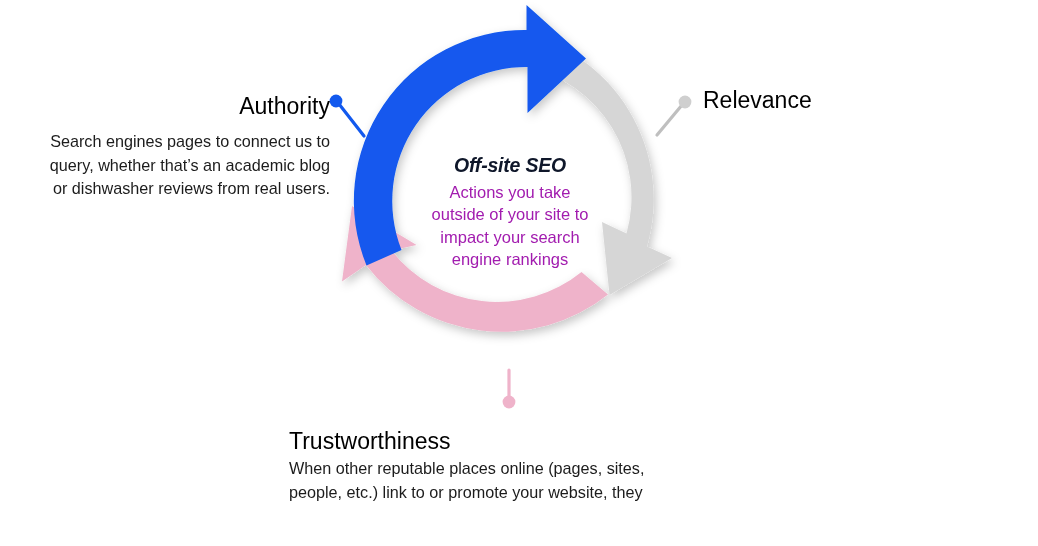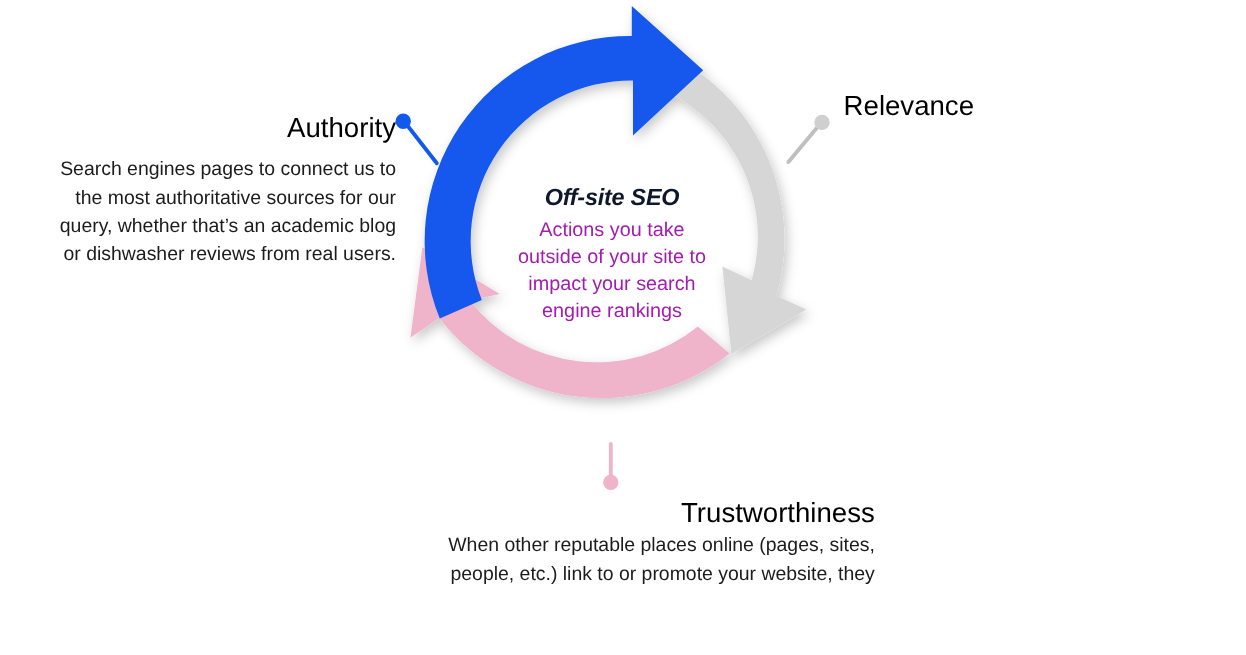--- a/index.html
+++ b/index.html
@@ -67,31 +67,31 @@
   #callout-authority {
     left: 8px;
     top: 92px;
     width: 322px;
     text-align: right;
   }
   #callout-authority .body { margin-top: 10px; }
 
   #callout-relevance {
     left: 703px;
-    top: 74px;
+    top: 86px;
     width: 320px;
     text-align: left;
   }
   #callout-relevance .body { margin-top: 11px; }
 
   #callout-trust {
     left: 289px;
-    top: 413px;
+    top: 427px;
     width: 440px;
-    text-align: right;
+    text-align: left;
   }
   #callout-trust .body { margin-top: 2px; }
 
   
   #connectors {
     position: absolute;
     left: 0; top: 0;
     width: 1038px; height: 546px;
     pointer-events: none;
   }
@@ -158,21 +158,20 @@
     <circle cx="685" cy="102" r="6.4" fill="#CFCFCF"></circle>
 
     <line x1="509" y1="398" x2="509" y2="370" stroke="#EFB3CA" stroke-width="3.2" stroke-linecap="round"></line>
     <circle cx="509" cy="402" r="6.4" fill="#EFB3CA"></circle>
   </svg>
 
   <div class="callout" id="callout-authority">
     <div class="heading">Authority</div>
     <div class="body">
       <div>Search engines pages to connect us to</div>
-      <div>the most authoritative sources for our</div>
       <div>query, whether that’s an academic blog</div>
       <div>or dishwasher reviews from real users.</div>
     </div>
   </div>
 
   <div class="callout" id="callout-relevance">
     <div class="heading">Relevance</div>
   </div>
 
   <div class="callout" id="callout-trust">

